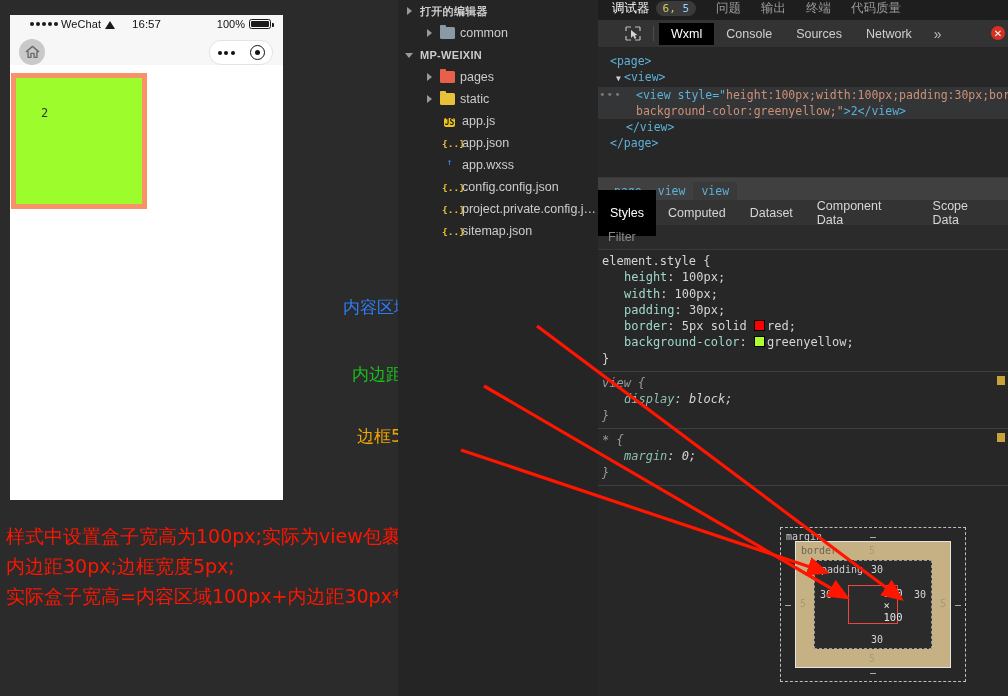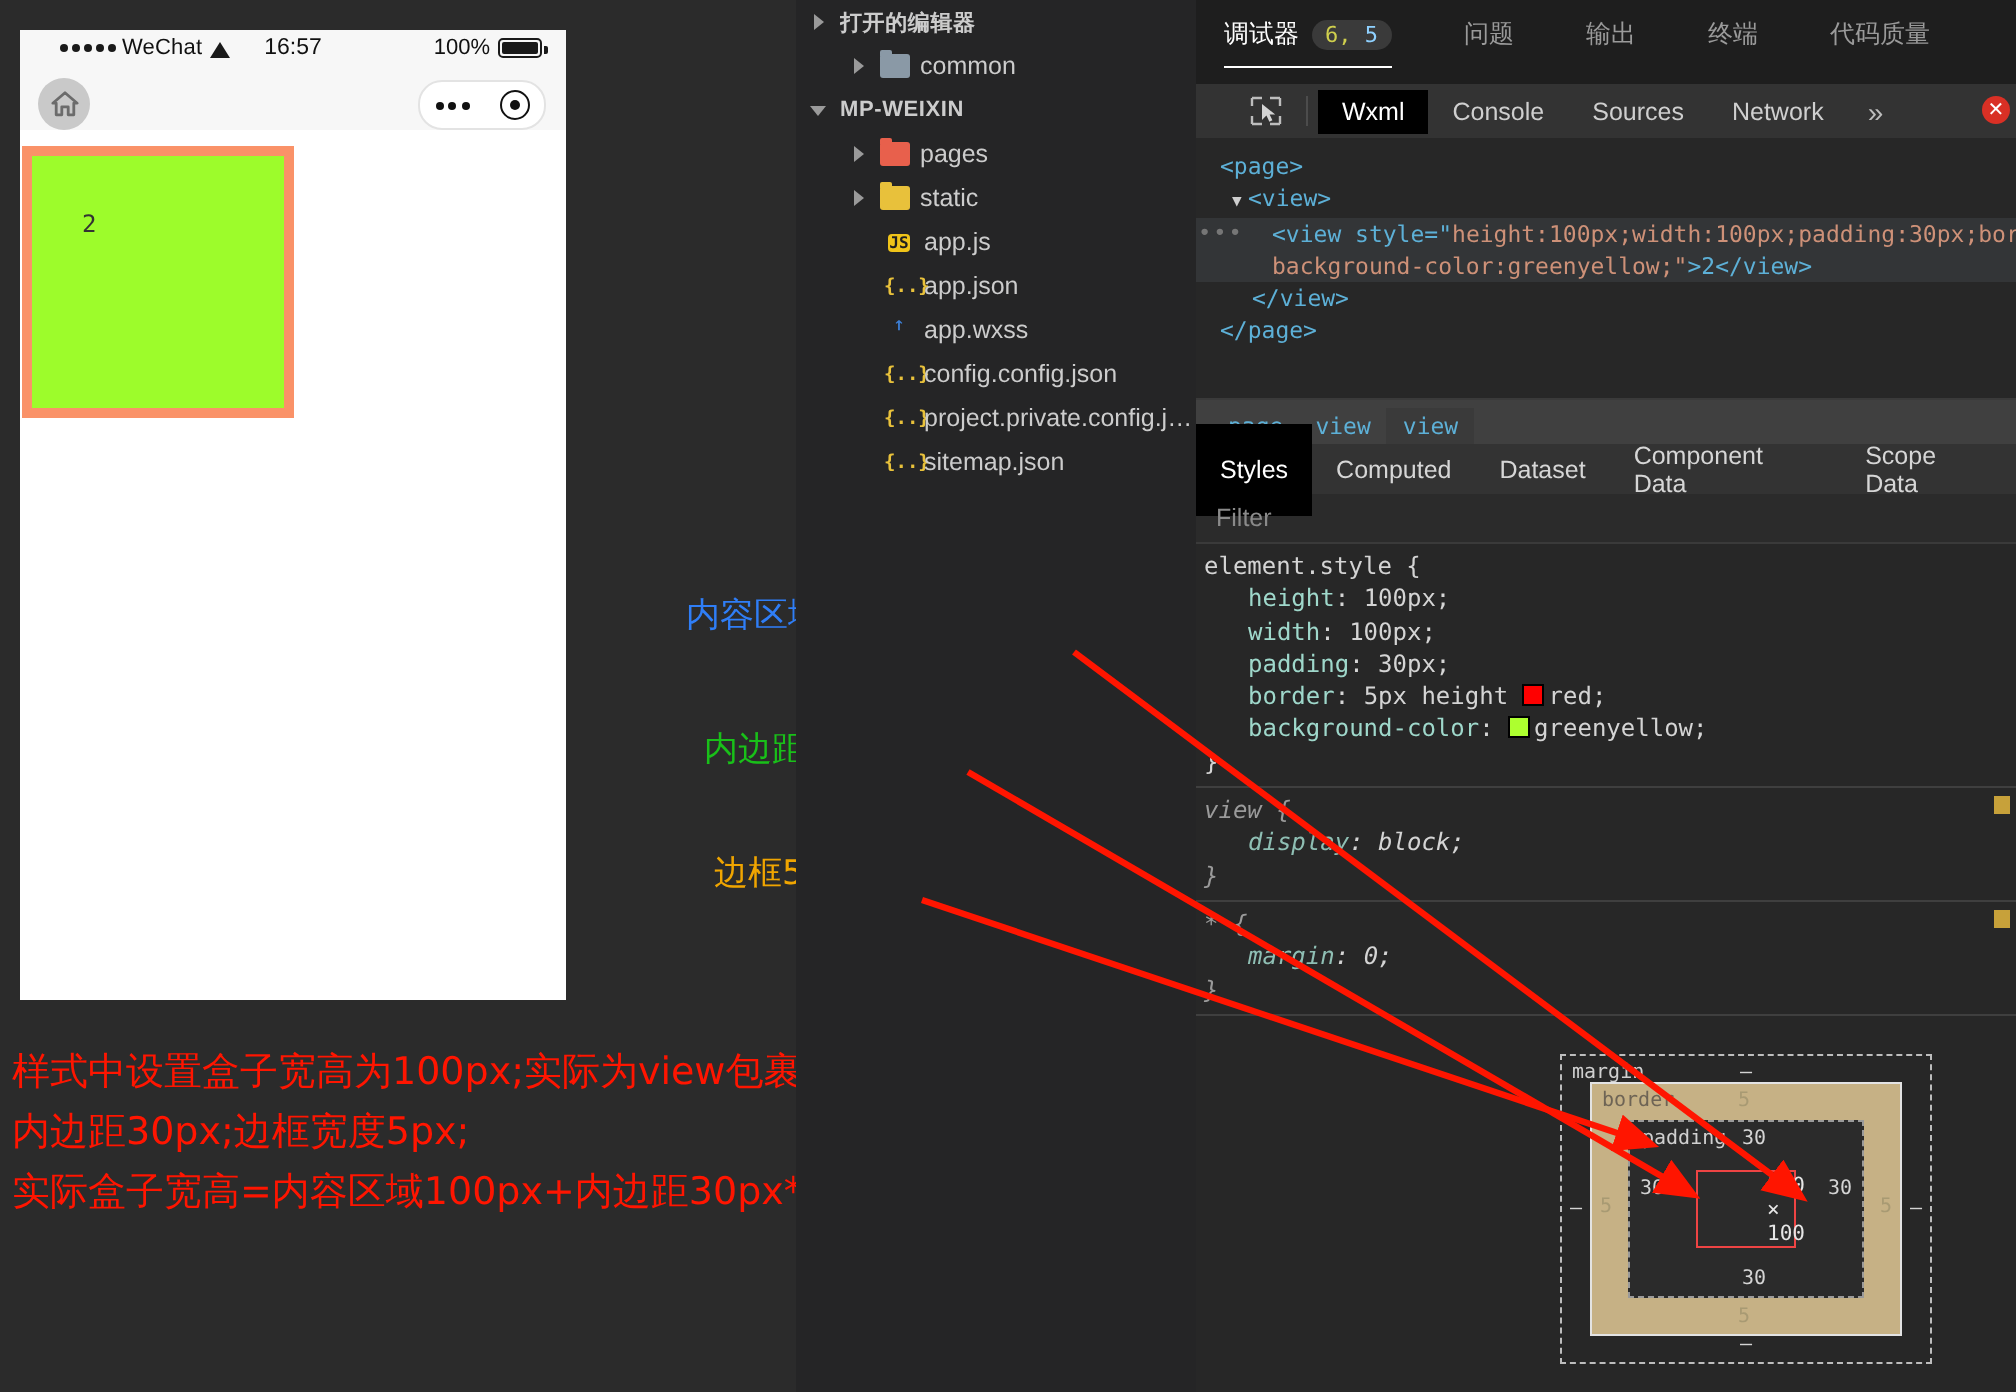--- a/index.html
+++ b/index.html
@@ -70,21 +70,21 @@
   .folder:before{content:"";position:absolute;left:0;top:-2.5px;width:6px;height:3px;border-radius:1px 1px 0 0;background:inherit;}
   .fi{width:15px;flex:none;font-size:9.5px;text-align:center;font-family:"DejaVu Sans Mono",monospace;font-weight:bold;}
   .js-badge{background:#f0c419;color:#1f1f1f;border-radius:2px;padding:0 1px;font-size:8px;}
   .indent1{padding-left:6px;}
   .indent2{padding-left:26px;}
   .indent3{padding-left:44px;}
   .exp-label{overflow:hidden;text-overflow:ellipsis;white-space:nowrap;}
 
   
   #devtools{position:absolute;left:598px;top:0;width:410px;height:696px;background:#272727;color:#d4d4d4;}
-  #dt-toptabs{height:42px;background:#1e1e1e;display:flex;align-items:center;padding-left:14px;gap:36px;}
+  #dt-toptabs{height:20px;background:#1e1e1e;display:flex;align-items:flex-start;padding-left:14px;gap:20px;}
   .dt-ttab{font-size:12.5px;color:#9a9a9a;padding-bottom:7px;display:flex;align-items:center;gap:6px;}
   .dt-ttab.active{color:#ffffff;border-bottom:1.5px solid #ffffff;}
   #warn-badge{background:#3a3a3a;border-radius:9px;padding:1px 7px;font-size:11px;color:#cfcf4d;
       font-family:"DejaVu Sans Mono",monospace;}
   #warn-badge .n2{color:#8fd1ff;}
 
   #dt-subtabs{height:27px;background:#333333;display:flex;align-items:center;padding-left:20px;gap:0;position:relative;}
   #inspect-icon{width:22px;height:19px;display:flex;align-items:center;justify-content:center;margin:0 4px;}
   .divbar{width:1px;height:15px;background:#4c4c4c;margin:0 5px;}
   .dt-stab{font-size:12.5px;color:#cfcfcf;padding:4px 12px;}
@@ -338,21 +338,21 @@
         <div class="decl">
           <span class="prop">height</span><span class="pval">: </span><span class="pval">100px;</span>
         </div>
         <div class="decl">
           <span class="prop">width</span><span class="pval">: </span><span class="pval">100px;</span>
         </div>
         <div class="decl">
           <span class="prop">padding</span><span class="pval">: </span><span class="pval">30px;</span>
         </div>
         <div class="decl">
-          <span class="prop">border</span><span class="pval">: </span><span class="pval">5px height </span><span class="swatch" style="background:#ff0000"></span><span class="pval">red;</span>
+          <span class="prop">border</span><span class="pval">: </span><span class="pval">5px solid </span><span class="swatch" style="background:#ff0000"></span><span class="pval">red;</span>
         </div>
         <div class="decl">
           <span class="prop">background-color</span><span class="pval">: </span><span class="swatch" style="background:#adff2f"></span><span class="pval">greenyellow;</span>
         </div>
         <div class="sel-name">}</div>
       </div>
 
       <div class="rule">
         <svg class="srclink" viewBox="0 0 8 9">
             <rect x="0" y="0" width="8" height="9" fill="#c7a13a"></rect>

